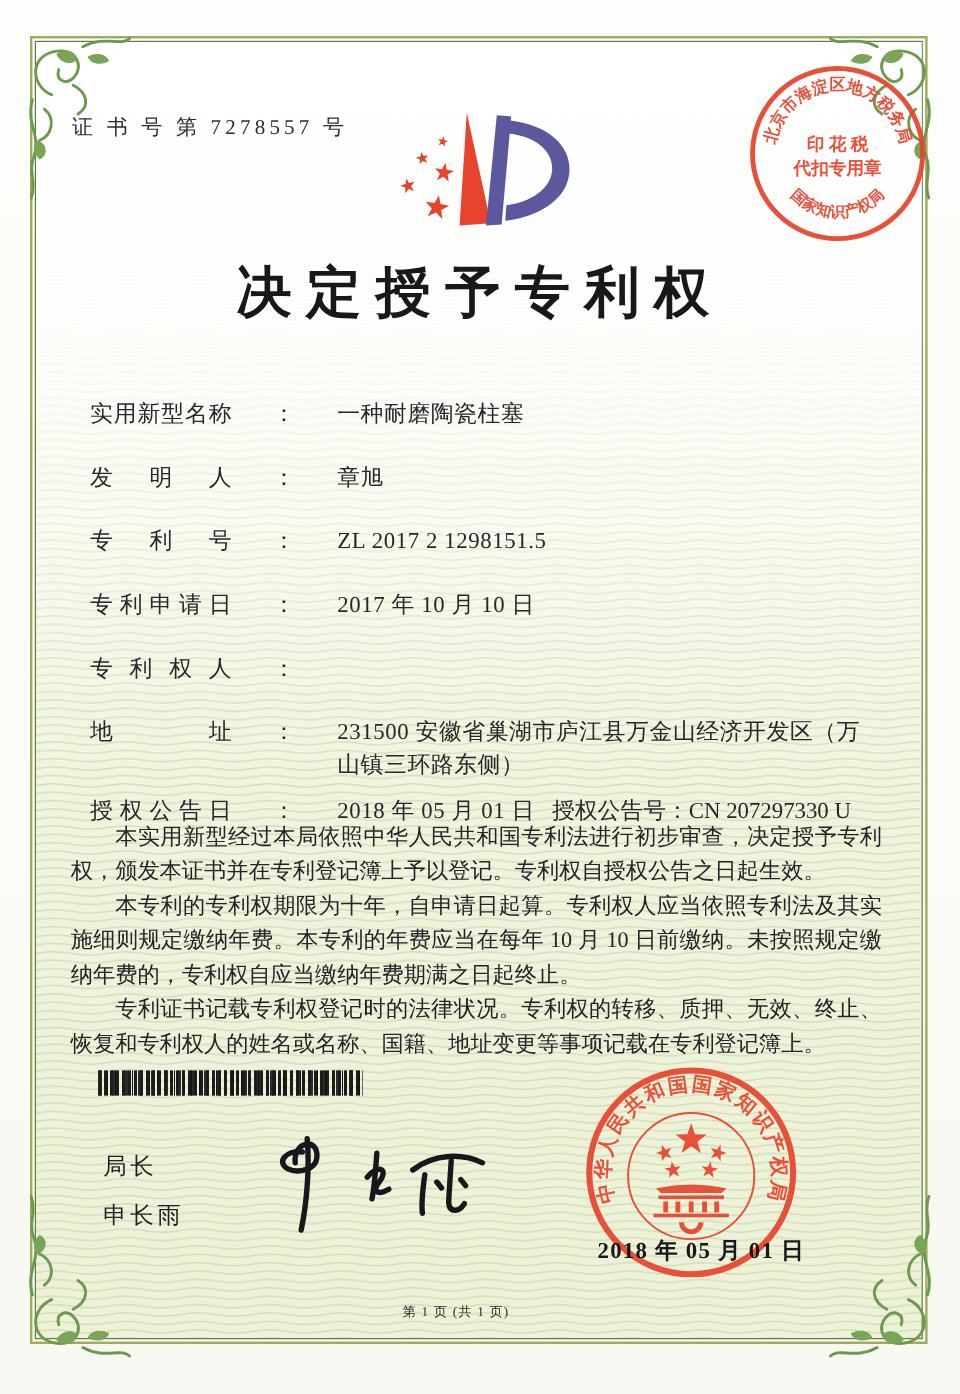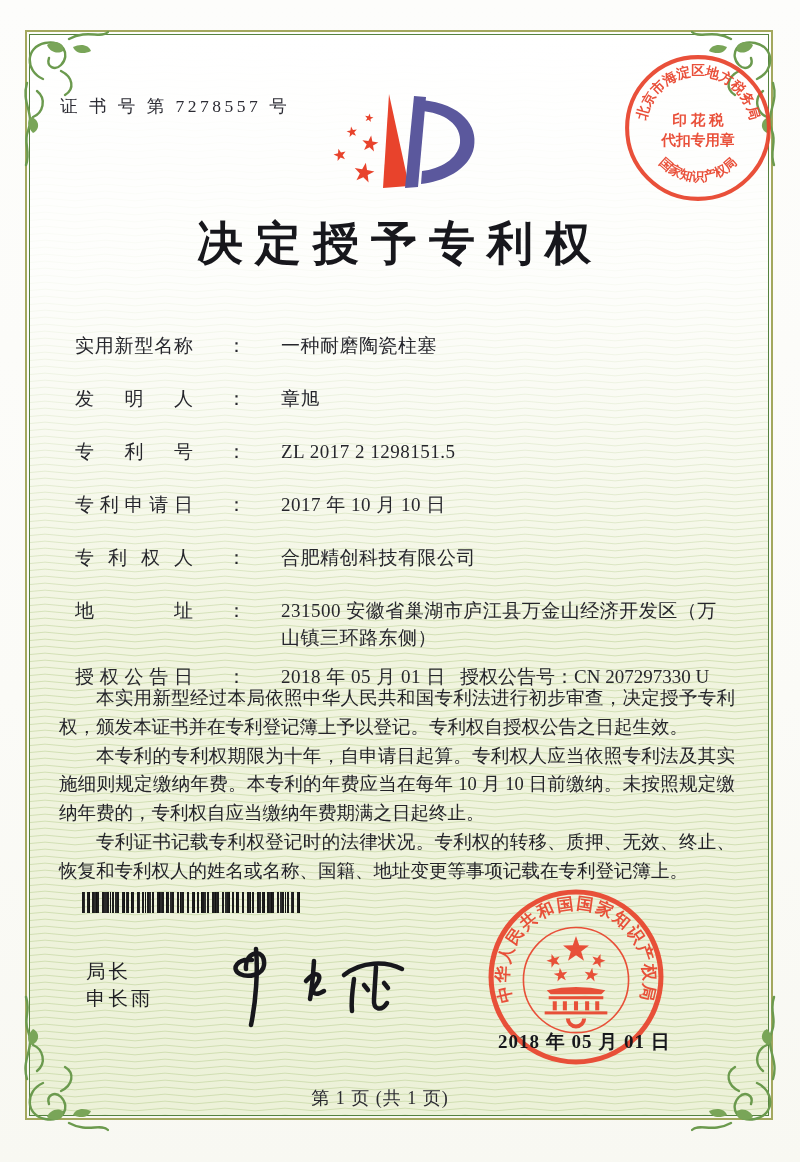--- a/index.html
+++ b/index.html
@@ -42,27 +42,27 @@
     font-size:18.5px;line-height:28.8px;text-align:justify;color:#232329;}
   .bodytext p{margin:0;text-indent:2em;}
   
   .barcode{position:absolute;left:82px;top:892px;width:220px;height:21px;
     background:
       repeating-linear-gradient(90deg,#1c1c1c 0 2px,transparent 2px 5px),
       repeating-linear-gradient(90deg,#111 0 1px,transparent 1px 7px),
       repeating-linear-gradient(90deg,#2a2a2a 0 3px,transparent 3px 11px);}
   .officer{position:absolute;left:86px;top:958px;font-size:19.5px;color:#1f1f24;
     font-family:Liberation Serif, serif;letter-spacing:3px;}
-  .officer .name{}
+  .officer .name{margin-top:14px;}
   .signature{position:absolute;left:218px;top:932px;width:200px;height:102px;}
   .seal{position:absolute;left:486px;top:887px;width:180px;height:180px;opacity:.92;}
   .seal-date{position:absolute;left:498px;top:1029px;font-size:19px;font-weight:600;
     color:#17171c;letter-spacing:1px;z-index:3;}
   .footer{position:absolute;left:0;top:1086px;width:760px;text-align:center;
-    font-size:18px;color:#2b2b31;letter-spacing:1px;}
+    font-size:11px;color:#2b2b31;letter-spacing:1px;}
   svg text{font-family:"Liberation Serif","DejaVu Serif",serif;}
 </style>
 </head>
 <body>
 
 <div class="page">
 
   <div class="frame">
     <div class="frame-inner">
       <svg class="waves" xmlns="http://www.w3.org/2000/svg">
@@ -189,21 +189,20 @@
       <span class="fvalue">ZL 2017 2 1298151.5</span>
     </div>
     <div class="frow">
       <span class="flabel">专利申请日</span>
         <span class="fcolon">：</span>
       <span class="fvalue">2017 年 10 月 10 日</span>
     </div>
     <div class="frow">
       <span class="flabel">专利权人</span>
         <span class="fcolon">：</span>
-      <span class="fvalue">合肥精创科技有限公司</span>
     </div>
     <div class="frow addr">
       <span class="flabel">地址</span>
         <span class="fcolon">：</span>
       <span class="fvalue" style="max-width:470px">231500 安徽省巢湖市庐江县万金山经济开发区（万山镇三环路东侧）</span>
     </div>
     <div class="frow">
       <span class="flabel">授权公告日</span>
         <span class="fcolon">：</span>
       <span class="fvalue">2018 年 05 月 01 日</span>

